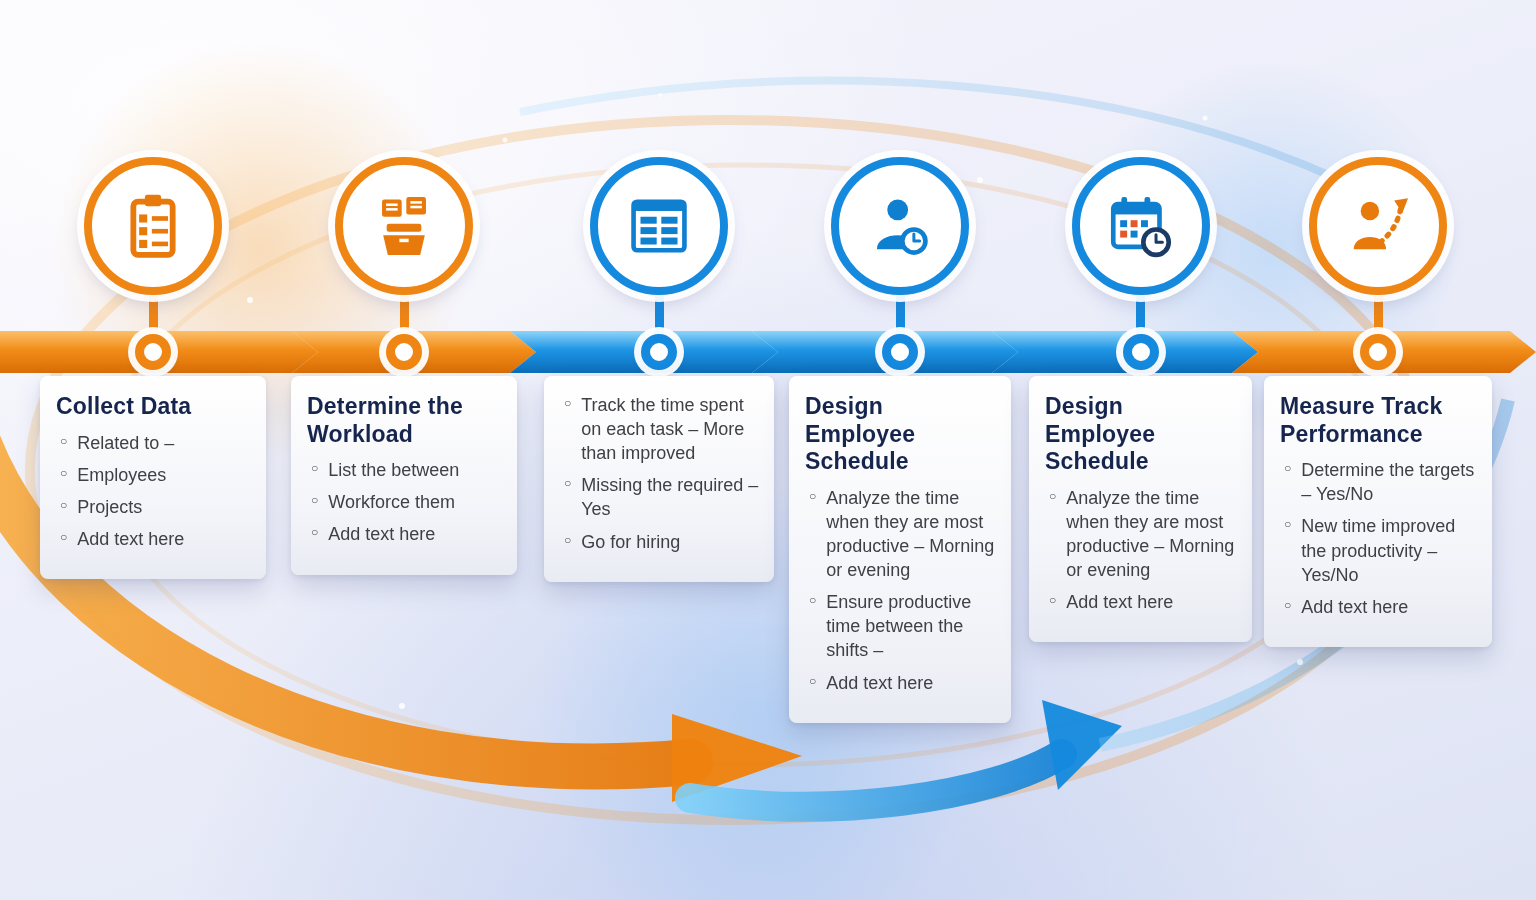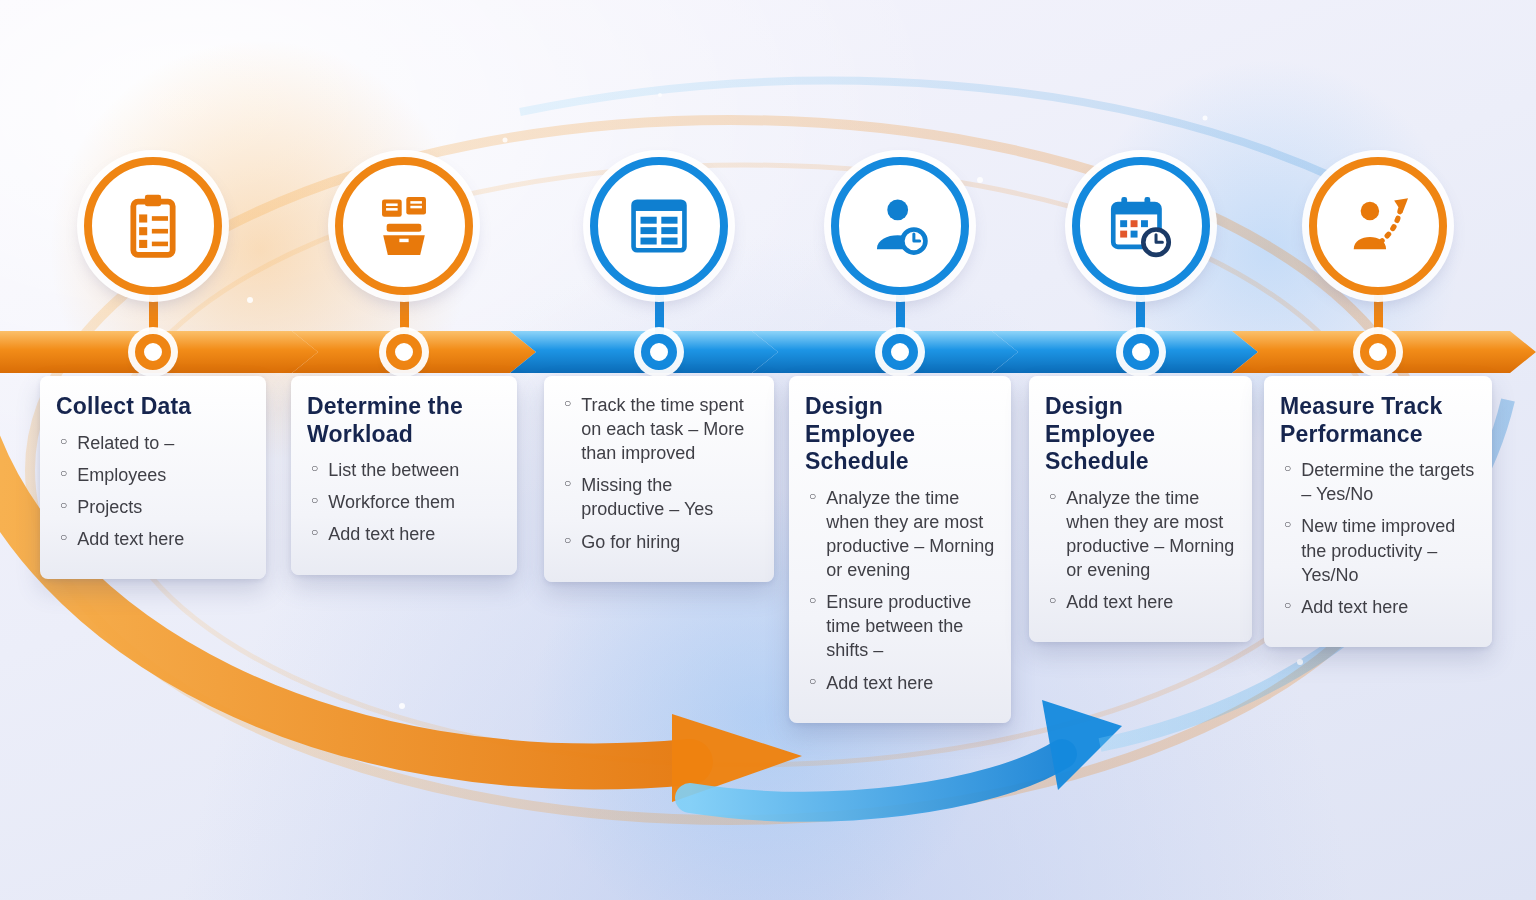--- a/index.html
+++ b/index.html
@@ -203,21 +203,21 @@
   </div>
   <div class="node"></div>
   <div class="card">
     <ul>
       <li>
             <span class="mk">○</span>
             <span class="bt">Track the time spent on each task – More than improved</span>
           </li>
       <li>
             <span class="mk">○</span>
-            <span class="bt">Missing the productive – Yes</span>
+            <span class="bt">Missing the required – Yes</span>
           </li>
       <li>
             <span class="mk">○</span>
             <span class="bt">Go for hiring</span>
           </li>
     </ul>
   </div>
 </div>
 
 <div class="step blue" style="left:789px;width:222px;">

